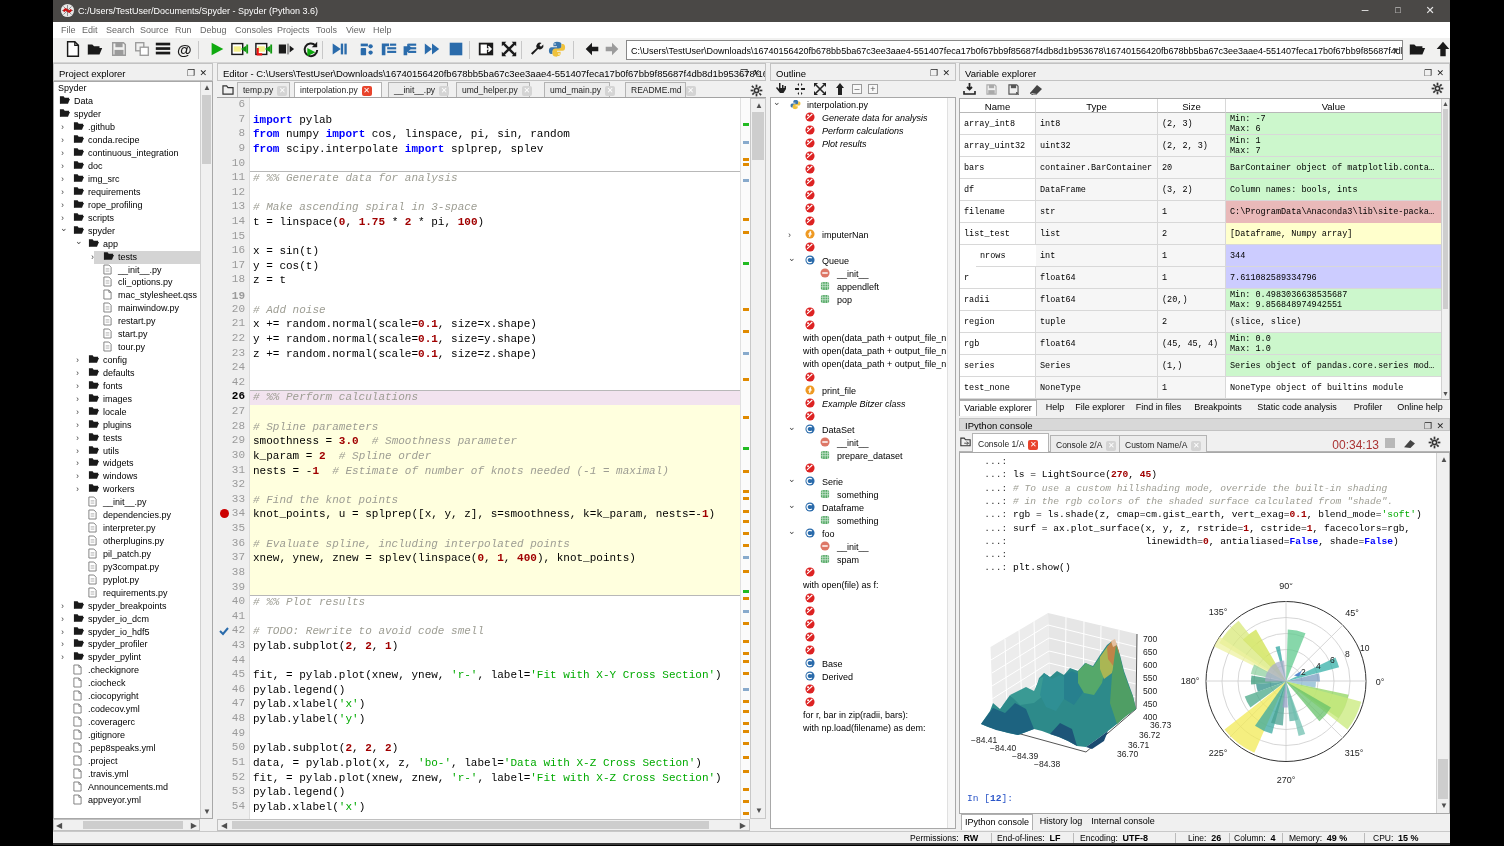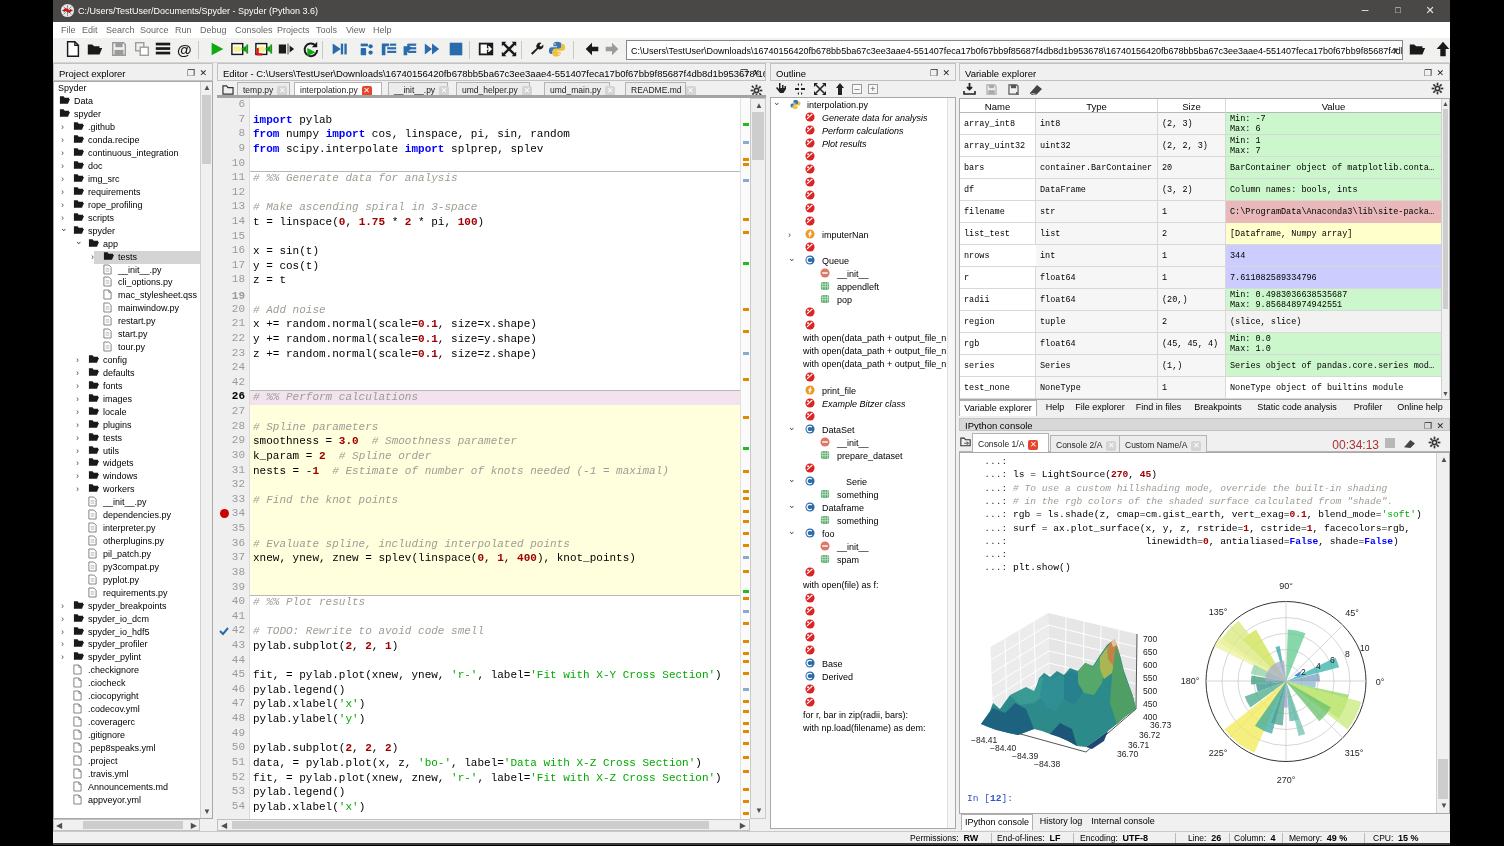--- a/index.html
+++ b/index.html
@@ -19,21 +19,21 @@
 .hico{position:absolute;top:4px;font-size:9px;color:#222;}
 .wbox{background:#fff;border:1px solid #a8a8a8;overflow:hidden;}
 .trow{position:absolute;height:13px;font-size:9px;white-space:nowrap;color:#000;}
 .trow .ar{position:absolute;top:1px;font-size:9px;color:#444;}
 .trow .lab{position:absolute;top:1px;}
 .sbv{background:#f0f0f0;}
 .sbh{background:#f0f0f0;}
 .sbthumb{position:absolute;background:#cdcdcd;}
 .sbarrow{position:absolute;color:#505050;font-size:8px;line-height:10px;text-align:center;}
 #edtabs{left:164px;top:81px;width:549px;height:17px;background:#f0f0f0;
-  border-bottom:3px solid #a3a3a3;overflow:hidden;}
+  border-bottom:1px solid #a3a3a3;overflow:hidden;}
 .etab{position:absolute;top:1px;height:16px;background:#ececec;border:1px solid #b4b4b4;
  font-size:8.5px;color:#222;padding:2px 3px 0 5px;white-space:nowrap;}
 .etab.act{background:#fff;border-bottom:1px solid #fff;}
 .xbox{display:inline-block;width:10px;height:10px;background:#d4d4d4;border-radius:2px;color:#fff;
  font-size:8px;line-height:10px;text-align:center;vertical-align:0px;margin-left:4px;}
 .xbox.red{background:#e8442c;}
 #gutter{left:164px;top:98px;width:33px;height:721px;background:#efefef;border-right:1px solid #dcdcdc;}
 .lnum{position:absolute;right:4px;font-size:11px;color:#9a9a9a;font-family:"Liberation Mono",monospace;}
 #code{left:197px;top:98px;width:490px;height:721px;background:#fff;overflow:hidden;}
 .cl{position:absolute;left:3px;font-size:11px;font-family:"Liberation Mono",monospace;white-space:pre;color:#000;}
@@ -742,20 +742,21 @@
       <div class="cl" style="top:205.7px"><span class="cm"># Add noise</span></div>
       <div class="cl" style="top:220.3px">x += random.normal(scale=<span class="nm">0.1</span>, size=x.shape)</div>
       <div class="cl" style="top:234.9px">y += random.normal(scale=<span class="nm">0.1</span>, size=y.shape)</div>
       <div class="cl" style="top:249.5px">z += random.normal(scale=<span class="nm">0.1</span>, size=z.shape)</div>
       <div class="cl" style="top:293.4px"><span class="cm"># %% Perform calculations</span></div>
       <div class="cl" style="top:322.6px"><span class="cm"># Spline parameters</span></div>
       <div class="cl" style="top:337.3px">smoothness = <span class="nm">3.0</span>  <span class="cm"># Smoothness parameter</span></div>
       <div class="cl" style="top:351.9px">k_param = <span class="nm">2</span>  <span class="cm"># Spline order</span></div>
       <div class="cl" style="top:366.5px">nests = -<span class="nm">1</span>  <span class="cm"># Estimate of number of knots needed (-1 = maximal)</span></div>
       <div class="cl" style="top:395.7px"><span class="cm"># Find the knot points</span></div>
+      <div class="cl" style="top:410.4px">knot_points, u = splprep([x, y, z], s=smoothness, k=k_param, nests=-<span class="nm">1</span>)</div>
       <div class="cl" style="top:439.6px"><span class="cm"># Evaluate spline, including interpolated points</span></div>
       <div class="cl" style="top:454.2px">xnew, ynew, znew = splev(linspace(<span class="nm">0</span>, <span class="nm">1</span>, <span class="nm">400</span>), knot_points)</div>
       <div class="cl" style="top:498.1px"><span class="cm"># %% Plot results</span></div>
       <div class="cl" style="top:527.3px"><span class="cm"># TODO: Rewrite to avoid code smell</span></div>
       <div class="cl" style="top:541.9px">pylab.subplot(<span class="nm">2</span>, <span class="nm">2</span>, <span class="nm">1</span>)</div>
       <div class="cl" style="top:571.2px">fit, = pylab.plot(xnew, ynew, <span class="st">'r-'</span>, label=<span class="st">'Fit with X-Y Cross Section'</span>)</div>
       <div class="cl" style="top:585.8px">pylab.legend()</div>
       <div class="cl" style="top:600.4px">pylab.xlabel(<span class="st">'x'</span>)</div>
       <div class="cl" style="top:615.0px">pylab.ylabel(<span class="st">'y'</span>)</div>
       <div class="cl" style="top:644.3px">pylab.subplot(<span class="nm">2</span>, <span class="nm">2</span>, <span class="nm">2</span>)</div>
@@ -1049,21 +1050,21 @@
               <circle cx="3.4" cy="3.6" r="1.1" fill="#fff"></circle>
             </svg></span>
           <span class="lab" style="left:51px;"></span>
         </div>
         <div class="trow" style="left:0;top:378px">
           <span class="ar" style="left:17px;top:-2px">⌄</span>
           <span style="position:absolute;left:34px;top:0"><svg width="10" height="10" viewBox="0 0 11 11" style="vertical-align:-2px">
               <circle cx="5.5" cy="5.5" r="5" fill="#2a6bab"></circle>
               <path d="M7.5 3.5a3 3 0 1 0 0 4" stroke="#fff" stroke-width="1.4" fill="none"></path>
             </svg></span>
-          <span class="lab" style="left:51px;margin-left:24px;">Serie</span>
+          <span class="lab" style="left:51px;">Serie</span>
         </div>
         <div class="trow" style="left:0;top:391px">
           <span style="position:absolute;left:49px;top:0"><svg width="10" height="10" viewBox="0 0 11 11" style="vertical-align:-2px">
               <rect x="1" y="1" width="9" height="9" rx="2" fill="#55aa66"></rect>
               <path d="M3 1v9M5.7 1v9M8.4 1v9M1 3.6h9M1 6.3h9" stroke="#cfe8d5" stroke-width=".8"></path>
             </svg></span>
           <span class="lab" style="left:66px;">something</span>
         </div>
         <div class="trow" style="left:0;top:404px">
           <span class="ar" style="left:17px;top:-2px">⌄</span>
@@ -1244,21 +1245,21 @@
       <div class="vcell" style="left:198px;top:80px;width:68px;height:22px;padding-top:6px;background:#f6f6f6">(3, 2)</div>
       <div class="vcell" style="left:266px;top:80px;width:216px;height:22px;background:#ccf7cc;padding-top:6px;line-height:10px">Column names: bools, ints</div>
       <div class="vcell" style="left:0px;top:102px;width:76px;height:22px;padding-top:6px">filename</div>
       <div class="vcell" style="left:76px;top:102px;width:122px;height:22px;padding-top:6px;background:#f6f6f6">str</div>
       <div class="vcell" style="left:198px;top:102px;width:68px;height:22px;padding-top:6px;background:#f6f6f6">1</div>
       <div class="vcell" style="left:266px;top:102px;width:216px;height:36px;background:#e9b9b9;padding-top:6px;line-height:10px">C:\ProgramData\Anaconda3\lib\site-packa…</div>
       <div class="vcell" style="left:0px;top:124px;width:76px;height:22px;padding-top:6px">list_test</div>
       <div class="vcell" style="left:76px;top:124px;width:122px;height:22px;padding-top:6px;background:#f6f6f6">list</div>
       <div class="vcell" style="left:198px;top:124px;width:68px;height:22px;padding-top:6px;background:#f6f6f6">2</div>
       <div class="vcell" style="left:266px;top:124px;width:216px;height:22px;background:#ffffcc;padding-top:6px;line-height:10px">[Dataframe, Numpy array]</div>
-      <div class="vcell" style="left:0px;top:146px;width:96px;height:22px;padding-top:6px">nrows</div>
+      <div class="vcell" style="left:16px;top:146px;width:96px;height:22px;padding-top:6px">nrows</div>
       <div class="vcell" style="left:76px;top:146px;width:122px;height:22px;padding-top:6px;background:#f6f6f6">int</div>
       <div class="vcell" style="left:198px;top:146px;width:68px;height:22px;padding-top:6px;background:#f6f6f6">1</div>
       <div class="vcell" style="left:266px;top:146px;width:216px;height:22px;background:#ccccff;padding-top:6px;line-height:10px">344</div>
       <div class="vcell" style="left:0px;top:168px;width:76px;height:22px;padding-top:6px">r</div>
       <div class="vcell" style="left:76px;top:168px;width:122px;height:22px;padding-top:6px;background:#f6f6f6">float64</div>
       <div class="vcell" style="left:198px;top:168px;width:68px;height:22px;padding-top:6px;background:#f6f6f6">1</div>
       <div class="vcell" style="left:266px;top:168px;width:216px;height:22px;background:#ccccff;padding-top:6px;line-height:10px">7.611082589334796</div>
       <div class="vcell" style="left:0px;top:190px;width:76px;height:22px;padding-top:6px">radii</div>
       <div class="vcell" style="left:76px;top:190px;width:122px;height:22px;padding-top:6px;background:#f6f6f6">float64</div>
       <div class="vcell" style="left:198px;top:190px;width:68px;height:22px;padding-top:6px;background:#f6f6f6">(20,)</div>

